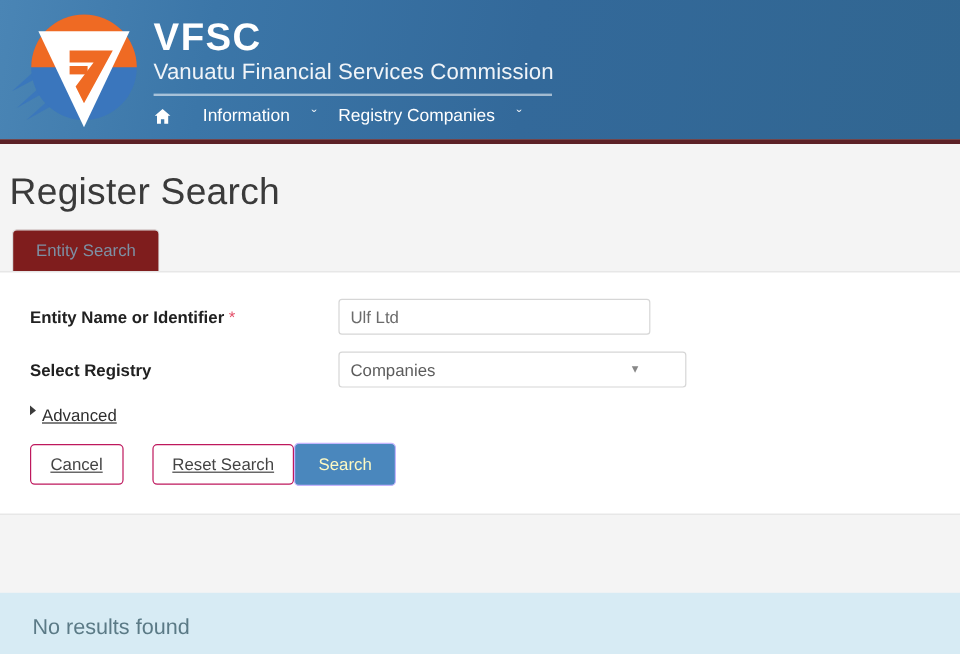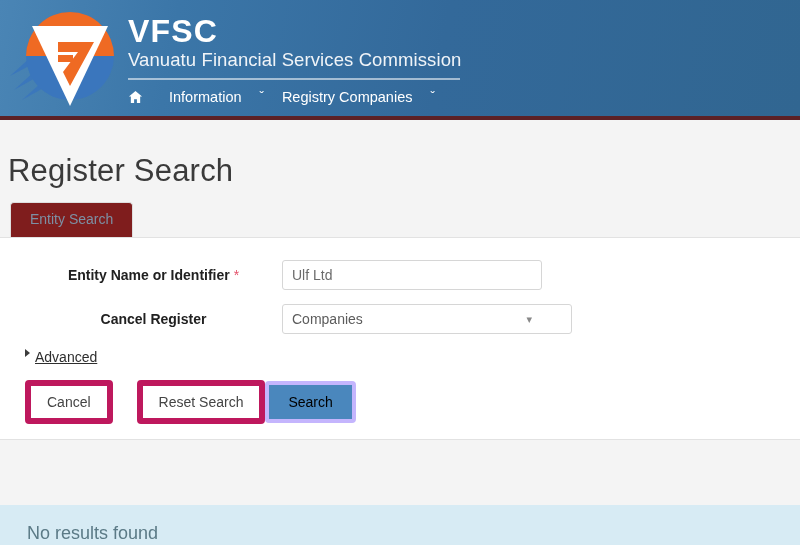--- a/index.html
+++ b/index.html
@@ -72,21 +72,21 @@
     color: #ffffff;
     font-size: 13px;
     padding: 0 6px;
     cursor: pointer;
     line-height: 22px;
   }
 
   
   .page-title {
     margin: 0;
-    padding: 33px 0 0 8px;
+    padding: 22px 0 0 8px;
     font-size: 31px;
     font-weight: normal;
     color: #3a3a3a;
     letter-spacing: .2px;
   }
 
   .tabs-row {
     margin-top: 12px;
     padding-left: 10px;
     display: flex;
@@ -122,21 +122,20 @@
   }
   .row-1 { top: 22px; }
   .row-2 { top: 66px; }
 
   .field-label {
     width: 282px;
     padding-left: 25px;
     font-size: 14px;
     font-weight: bold;
     color: #212121;
-    text-align: center;
   }
   .req-star { color: #e4516a; font-weight: normal; font-size: 14px; }
 
   .text-input {
     width: 260px;
     height: 30px;
     border: 1px solid #d6d6d6;
     border-radius: 3px;
     background: #ffffff;
     font-family: "Liberation Sans", sans-serif;
@@ -196,30 +195,31 @@
   }
   .btn {
     font-family: "Liberation Sans", sans-serif;
     font-size: 14px;
     border-radius: 4px;
     cursor: pointer;
     line-height: 18px;
   }
   .btn-default {
     background: #ffffff;
-    border: 6px solid #be185d;
+    border: 1px solid #be185d;
     color: #444444;
     padding: 7px 16px;
+    text-decoration: underline;
   }
   .btn-cancel { margin-right: 24px; }
   .btn-reset  { }
   .btn-primary {
     background: #4a87bd;
-    border: 4px solid #c4b5fd;
-    color: #000000;
+    border: 1px solid #c4b5fd;
+    color: #fef9c3;
     padding: 8px 19px;
   }
 
   
   .results-gap { height: 65px; background: #f4f4f4; }
   .no-results {
     background: #d7ebf4;
     height: 57px;
     display: flex;
     align-items: center;
@@ -281,21 +281,21 @@
 
   <div class="form-row row-1">
     <div class="field-label">
       <span>Entity Name or Identifier</span>
       <span class="req-star">*</span>
     </div>
     <input class="text-input" type="text" value="Ulf Ltd" style="">
   </div>
 
   <div class="form-row row-2">
-    <div class="field-label">Cancel Register</div>
+    <div class="field-label">Select Registry</div>
     <div class="select-wrap">
       <div class="select-input">Companies</div>
       <span class="select-caret">▾</span>
     </div>
   </div>
 
   <div class="advanced-row">
     <span class="tri"></span>
     <span class="advanced-link">Advanced</span>
   </div>

